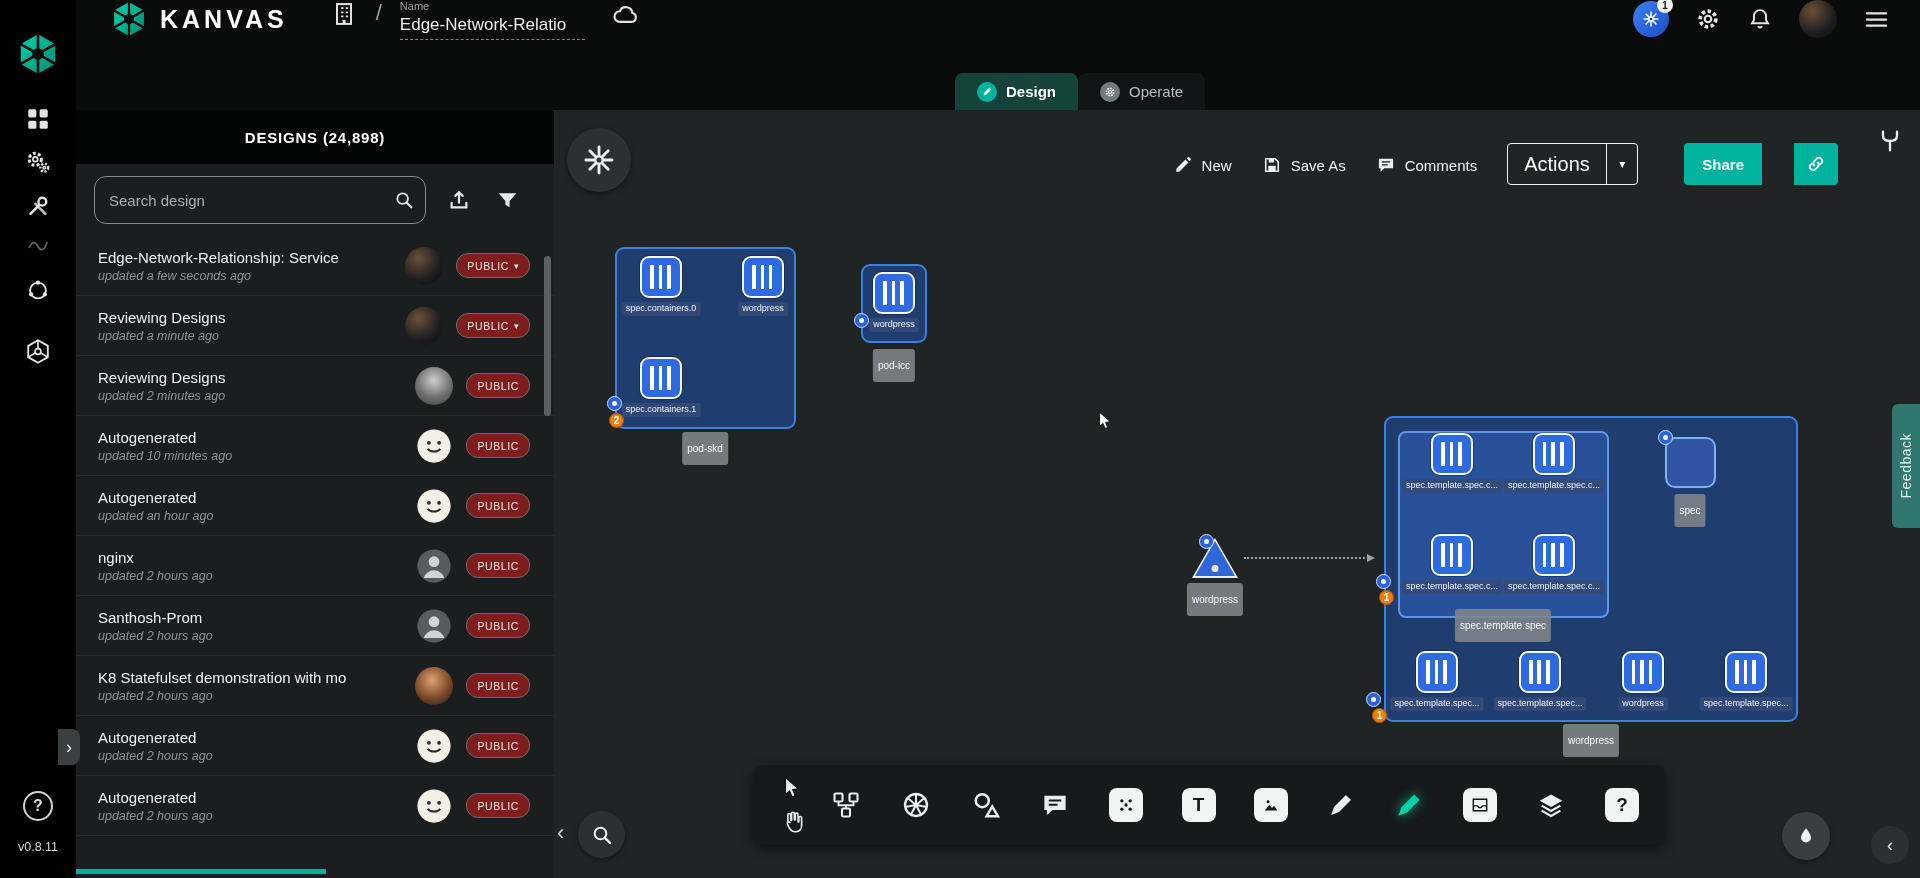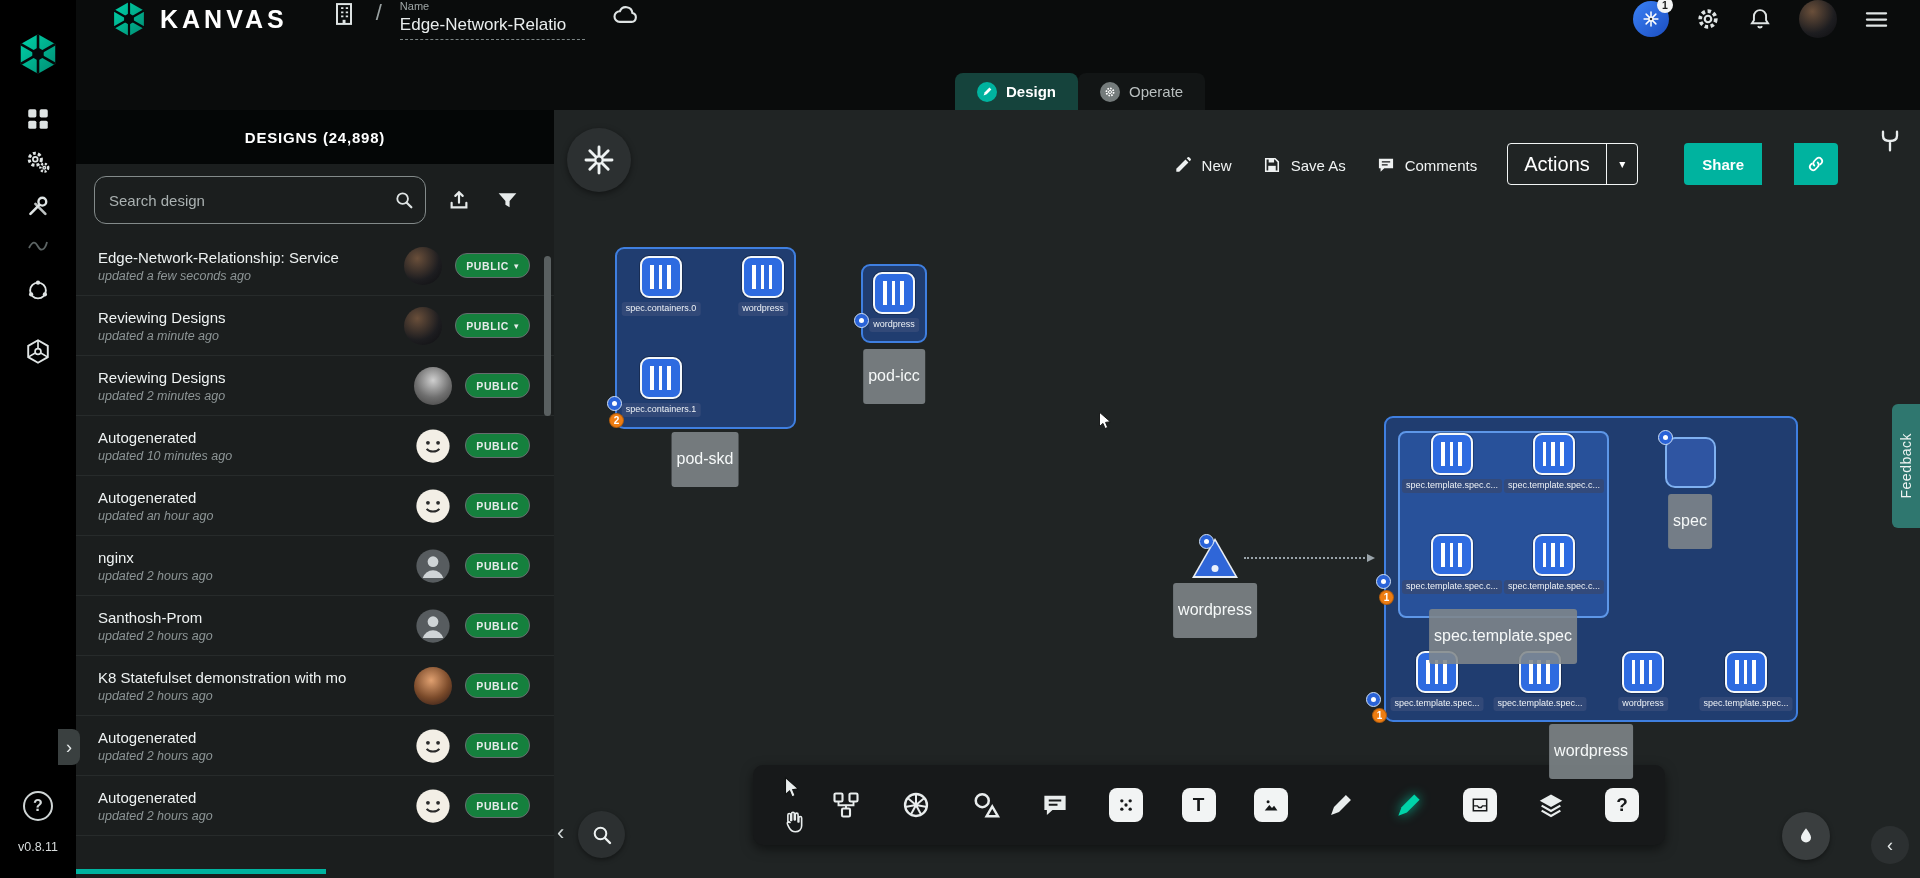--- a/index.html
+++ b/index.html
@@ -62,21 +62,21 @@
   .search-box input::placeholder { color:#aab1b1; }
   .search-mag { position:absolute; right:10px; top:12px; }
   .sr-icon { width:30px; height:30px; display:flex; align-items:center; justify-content:center; color:#e6eaea; }
   .design-list { position:absolute; left:0; right:0; top:126px; bottom:0; overflow:hidden; }
   .design-item { height:60px; display:flex; align-items:center; padding:0 24px 0 22px; gap:13px;
     border-bottom:1px solid #272b2b; }
   .di-text { flex:1; min-width:0; }
   .di-name { font-size:15px; color:#eef2f2; white-space:nowrap; overflow:hidden; text-overflow:ellipsis; }
   .di-updated { font-size:12.5px; font-style:italic; color:#8d9596; margin-top:3px; }
   .badge-public { flex:none; height:25px; padding:0 10px; border-radius:12px; border:1px solid #666c6e;
-    background:#15803d; color:#e6eaea; font-size:10.5px; font-weight:700; letter-spacing:.6px;
+    background:#7f1d1d; color:#e6eaea; font-size:10.5px; font-weight:400; letter-spacing:.6px;
     display:flex; align-items:center; gap:5px; }
   .badge-public .caret { font-size:9px; }
   .panel-scroll { position:absolute; right:3px; top:146px; width:7px; height:160px; background:#5a6061; border-radius:4px; }
   .panel-loadbar { position:absolute; left:0; bottom:4px; width:250px; height:5px; background:#00B39F; }
 
   
   .canvas { position:absolute; left:554px; top:110px; right:0; bottom:0; background:#202424; overflow:hidden; z-index:10; }
   .fab-snow { position:absolute; left:13px; top:18px; width:64px; height:64px; border-radius:50%;
     background:#2c3031; display:flex; align-items:center; justify-content:center; box-shadow:0 2px 6px rgba(0,0,0,.45); }
   .canvas-toolbar { position:absolute; top:33px; right:82px; height:44px; display:flex; gap:30px; }
@@ -112,21 +112,21 @@
     justify-content:center; color:#17191a; font-weight:700; font-size:19px; }
 
   
   .grp { position:absolute; border:2px solid #3f7fe0; border-radius:9px; background:rgba(33,82,175,.55); }
   .grp.inner { background:rgba(47,98,190,.55); border-color:#5e97e8; border-radius:8px; }
   .pod { position:absolute; width:42px; height:42px; background:#2e6be0; border:2px solid #f5f8fa;
     border-radius:9px; box-shadow:0 0 0 1px rgba(0,0,0,.25); z-index:3; }
   .pod-inner { position:absolute; inset:7px 8px; background:repeating-linear-gradient(90deg,#fff 0 3.5px,transparent 3.5px 8.5px); }
   .chip { position:absolute; transform:translateX(-50%); font-size:9px; line-height:1.3; padding:1px 4px;
     border-radius:3px; background:rgba(52,74,120,.92); color:#eef2f6; white-space:nowrap; z-index:4; }
-  .chip.gray { background:rgba(128,134,138,.88); color:#f5f8f8; font-size:16px; padding:17px 5px; }
+  .chip.gray { background:rgba(128,134,138,.88); color:#f5f8f8; font-size:10px; padding:10px 5px; }
   .specnode { position:absolute; width:51px; height:51px; border:2px solid #7fb0f0; border-radius:10px;
     background:rgba(66,116,225,.45); z-index:3; }
   .abadge { position:absolute; width:15px; height:15px; border-radius:50%; background:#2a63d8;
     border:1.5px solid #cfe0f5; z-index:5; }
   .abadge::after { content:""; position:absolute; left:50%; top:50%; width:5px; height:5px; margin:-2.5px 0 0 -2.5px;
     border-radius:50%; background:#fff; }
   .nbadge { position:absolute; min-width:15px; height:15px; border-radius:50%; background:#ee7d12; color:#fff;
     font-size:10px; font-weight:700; display:flex; align-items:center; justify-content:center; z-index:5;
     border:1px solid rgba(0,0,0,.25); }
   .tri-outer { position:absolute; left:638px; top:428px; width:46px; height:40px;

